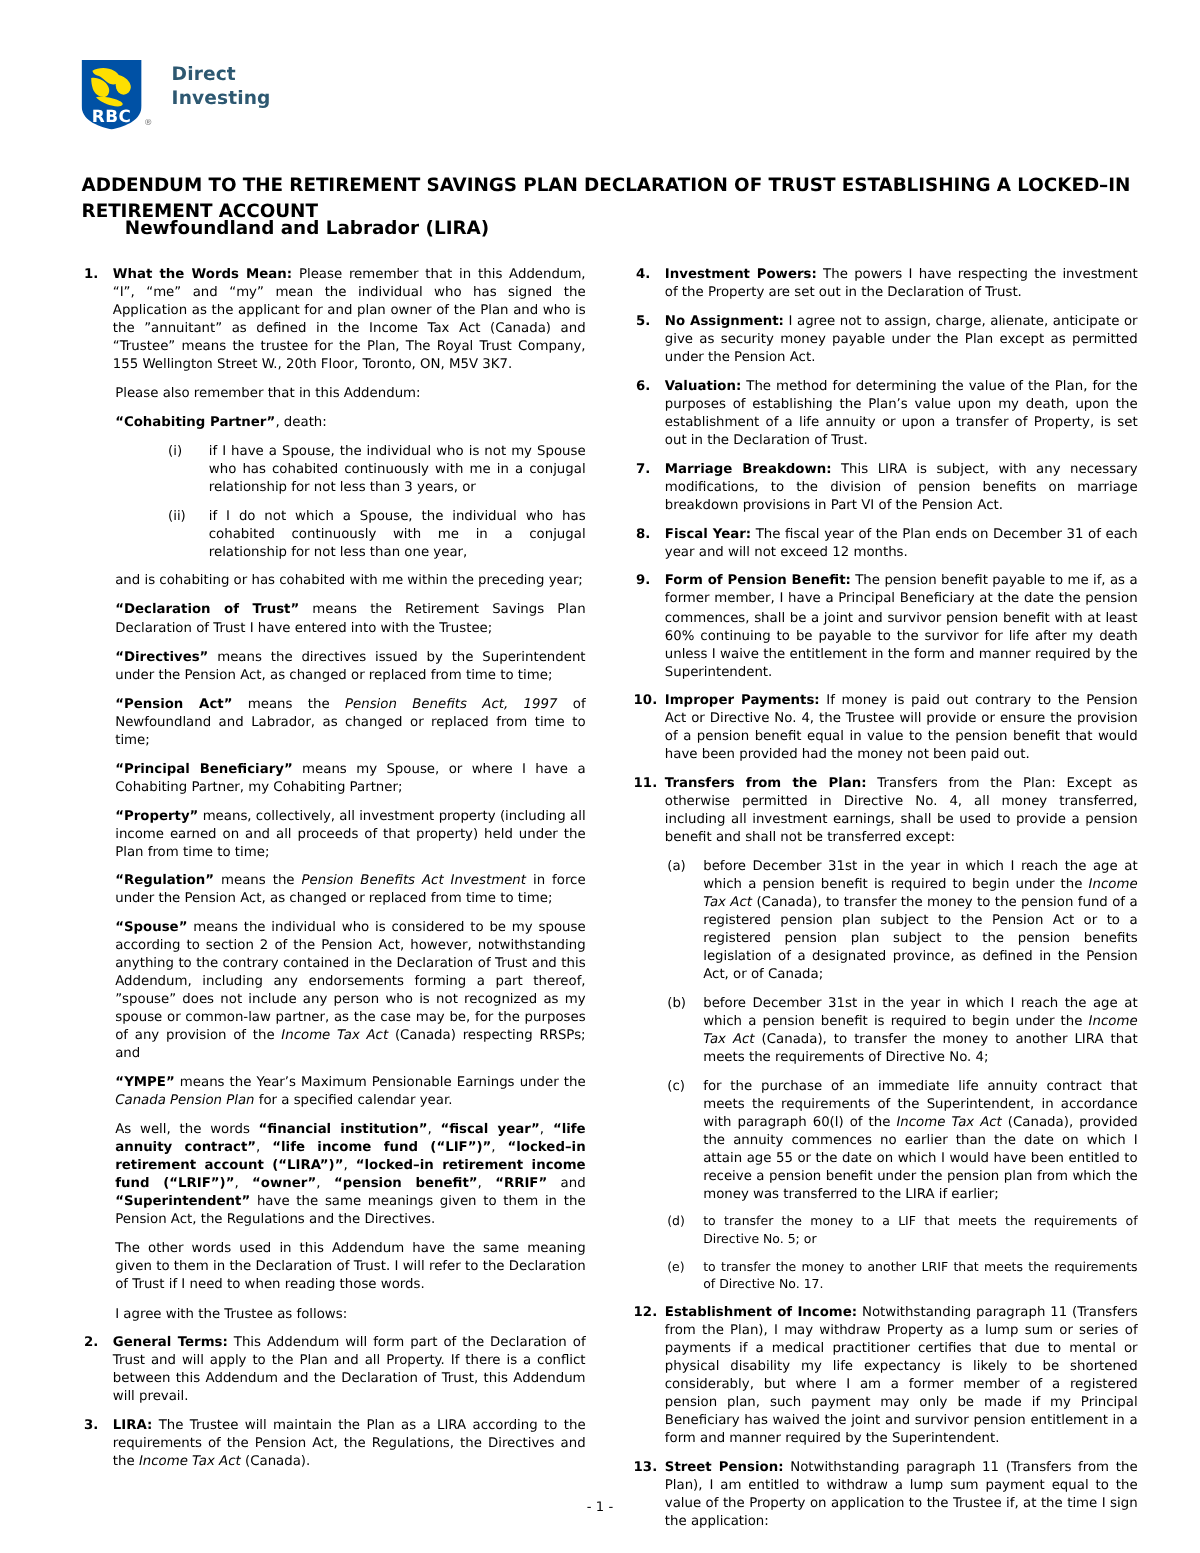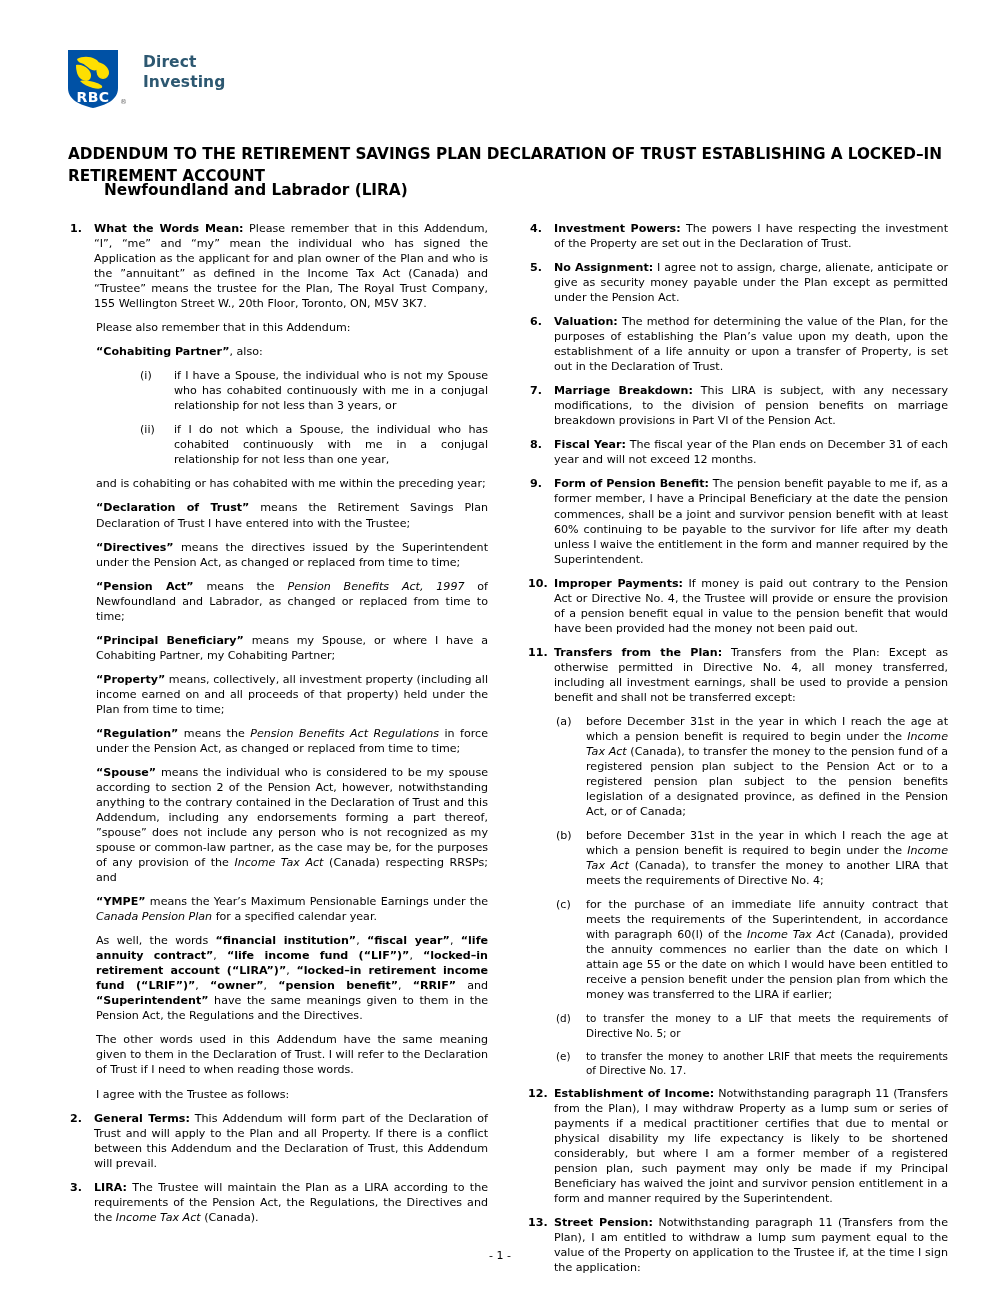--- a/index.html
+++ b/index.html
@@ -211,21 +211,21 @@
 
       <div class="item">
         <div class="num">1.</div>
         <div class="body">
           <b>What the Words Mean:</b><span> Please remember that in this Addendum, “I”, “me” and “my” mean the individual who has signed the Application as the applicant for and plan owner of the Plan and who is the ”annuitant” as defined in the Income Tax Act (Canada) and “Trustee” means the trustee for the Plan, The Royal Trust Company, 155 Wellington Street W., 20th Floor, Toronto, ON, M5V 3K7.</span>
         </div>
       </div>
 
       <p class="para">Please also remember that in this Addendum:</p>
 
-      <p class="para"><b>“Cohabiting Partner”</b><span>, also:</span></p>
+      <p class="para"><b>“Cohabiting Partner”</b><span>, death:</span></p>
 
       <div class="subroman">
         <div class="mark">(i)</div>
         <div class="txt">if I have a Spouse, the individual who is not my Spouse who has cohabited continuously with me in a conjugal relationship for not less than 3 years, or</div>
       </div>
 
       <div class="subroman">
         <div class="mark">(ii)</div>
         <div class="txt">if I do not which a Spouse, the individual who has cohabited continuously with me in a conjugal relationship for not less than one year,</div>
       </div>
@@ -235,21 +235,21 @@
       <p class="para"><b>“Declaration of Trust”</b><span> means the Retirement Savings Plan Declaration of Trust I have entered into with the Trustee;</span></p>
 
       <p class="para"><b>“Directives”</b><span> means the directives issued by the Superintendent under the Pension Act, as changed or replaced from time to time;</span></p>
 
       <p class="para"><b>“Pension Act”</b><span> means the </span><i>Pension Benefits Act, 1997</i><span> of Newfoundland and Labrador, as changed or replaced from time to time;</span></p>
 
       <p class="para"><b>“Principal Beneficiary”</b><span> means my Spouse, or where I have a Cohabiting Partner, my Cohabiting Partner;</span></p>
 
       <p class="para"><b>“Property”</b><span> means, collectively, all investment property (including all income earned on and all proceeds of that property) held under the Plan from time to time;</span></p>
 
-      <p class="para"><b>“Regulation”</b><span> means the </span><i>Pension Benefits Act Regulations</i><span> in force under the Pension Act, as changed or replaced from time to time;</span></p>
+      <p class="para"><b>“Regulation”</b><span> means the </span><i>Pension Benefits Act Investment</i><span> in force under the Pension Act, as changed or replaced from time to time;</span></p>
 
       <p class="para"><b>“Spouse”</b><span> means the individual who is considered to be my spouse according to section 2 of the Pension Act, however, notwithstanding anything to the contrary contained in the Declaration of Trust and this Addendum, including any endorsements forming a part thereof, ”spouse” does not include any person who is not recognized as my spouse or common-law partner, as the case may be, for the purposes of any provision of the </span><i>Income Tax Act</i><span> (Canada) respecting RRSPs; and</span></p>
 
       <p class="para"><b>“YMPE”</b><span> means the Year’s Maximum Pensionable Earnings under the </span><i>Canada Pension Plan</i><span> for a specified calendar year.</span></p>
 
       <p class="para"><span>As well, the words </span><b>“financial institution”</b>, <b>“fiscal year”</b>, <b>“life annuity contract”</b>, <b>“life income fund (“LIF”)”</b>, <b>“locked–in retirement account (“LIRA”)”</b>, <b>“locked–in retirement income fund (“LRIF”)”</b>, <b>“owner”</b>, <b>“pension benefit”</b>, <b>“RRIF”</b> and <b>“Superintendent”</b><span> have the same meanings given to them in the Pension Act, the Regulations and the Directives.</span></p>
 
       <p class="para">The other words used in this Addendum have the same meaning given to them in the Declaration of Trust.  I will refer to the Declaration of Trust if I need to when reading those words.</p>
 
       <p class="para">I agree with the Trustee as follows:</p>

